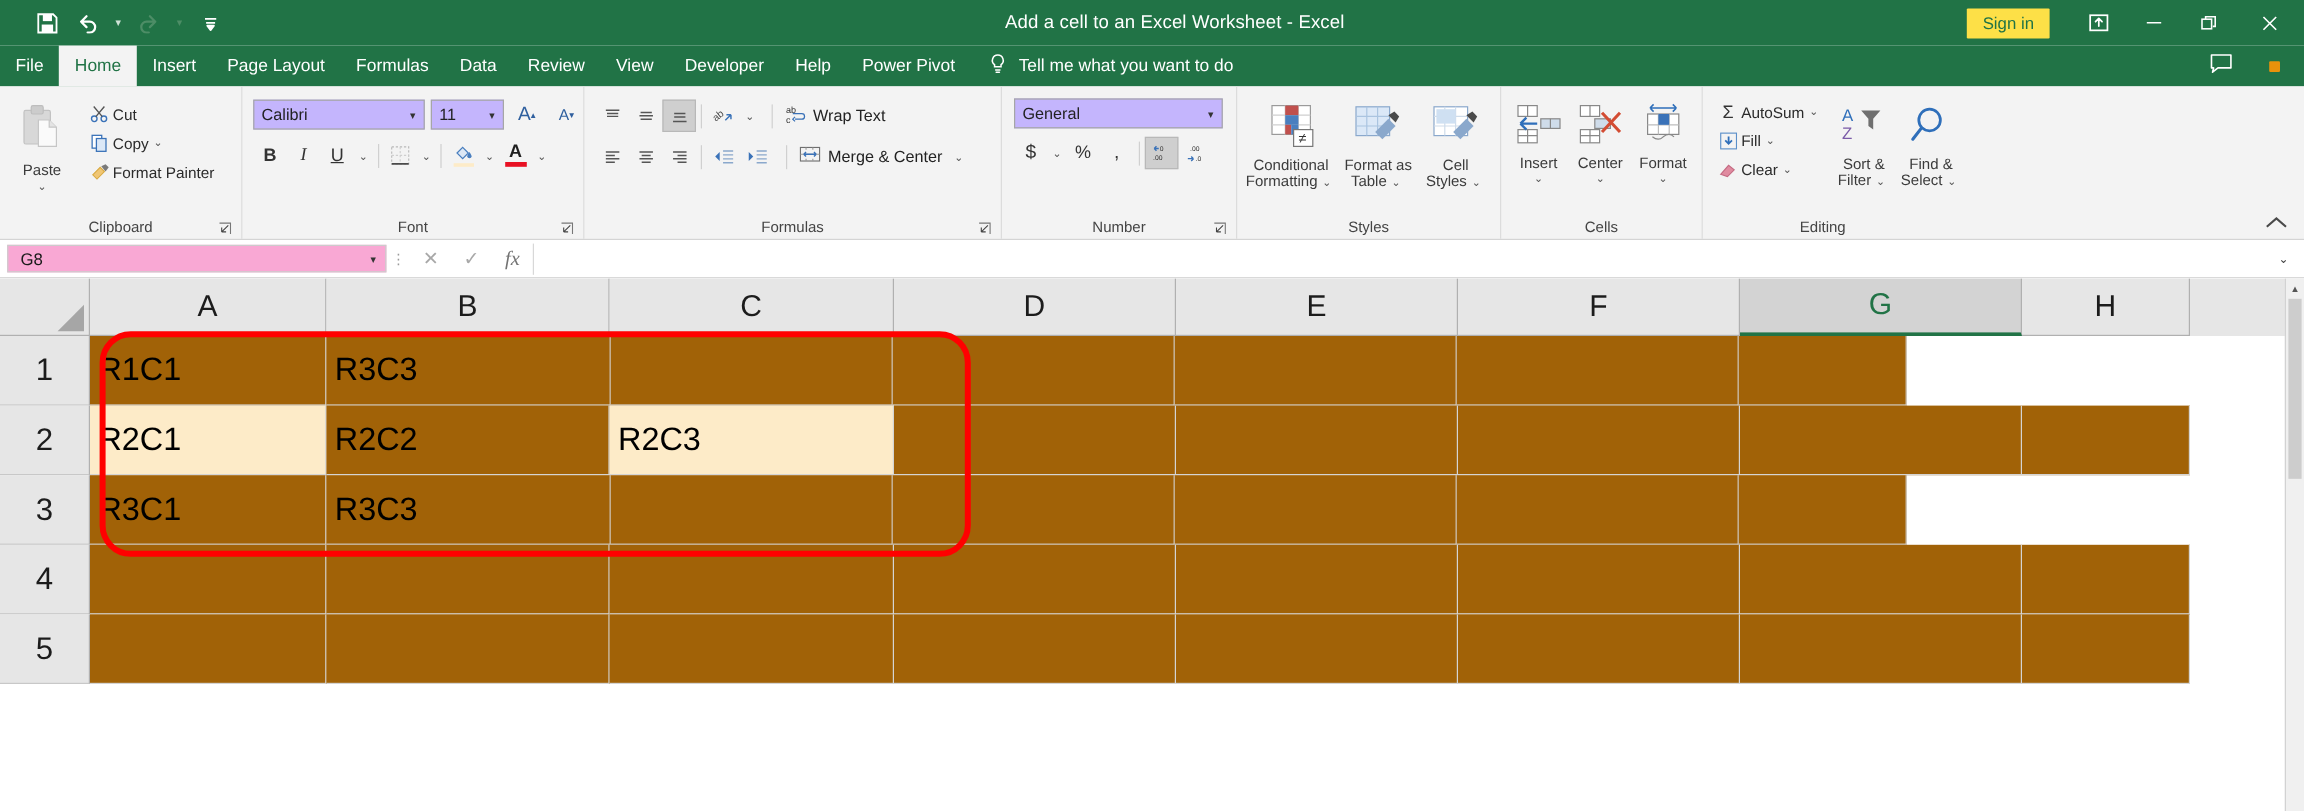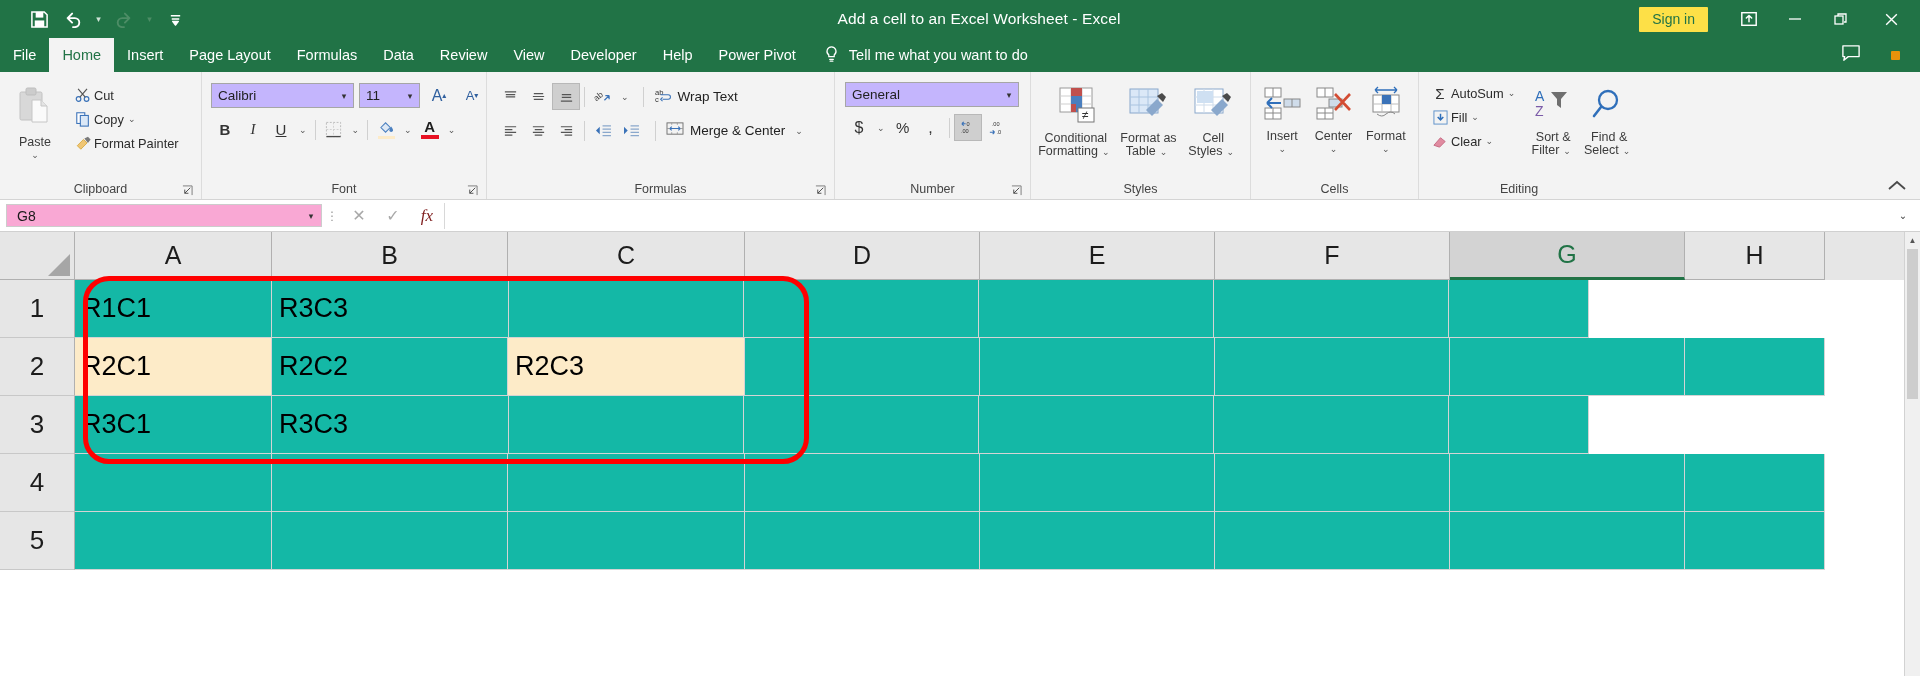--- a/index.html
+++ b/index.html
@@ -156,21 +156,21 @@
     font-size: 14px; color: #1a1a1a;
     padding-left: 10px;
   }
   .namebox .carr { margin-left: auto; width: 20px; text-align: center; font-size: 9px; color: #333; }
   .grip { width: 20px; text-align: center; color: #9a9a9a; font-size: 12px; letter-spacing: 0; }
   .fb-btn {
     width: 34px; height: 26px;
     display: flex; align-items: center; justify-content: center;
     color: #a8a8a8; font-size: 16px;
   }
-  .fb-btn.fx { color: #7f1d1d; font-style: italic; font-family: "Liberation Serif", serif; font-size: 17px; }
+  .fb-btn.fx { color: #737373; font-style: italic; font-family: "Liberation Serif", serif; font-size: 17px; }
   .finput {
     flex: 1; height: 26px;
     border-left: 1px solid #d8d8d8;
     display: flex; align-items: center;
     padding-left: 8px; font-size: 14px; color: #111;
   }
   .fb-expand { width: 22px; text-align: center; font-size: 10px; color: #444; }
 
   
   .gridwrap { position: relative; height: 482px; overflow: hidden; background: #fff; }
@@ -204,21 +204,21 @@
     border-right: 1px solid #b0b0b0; border-bottom: 1px solid #c8c8c8;
     font-size: 26px; color: #1c1c1c;
   }
   .cells { flex: 1; }
   .cellrow { display: flex; height: 58px; }
   .cell {
     border-right: 1px solid #d4d4d4; border-bottom: 1px solid #d4d4d4;
     display: flex; align-items: center;
     padding-left: 7px;
     font-size: 27px; color: #000000;
-    background: #14b8a6;
+    background: #a16207;
     overflow: hidden; white-space: nowrap;
   }
   .cell.fill { background: #fdebc8; }
 
   .redbox {
     position: absolute;
     border: 5px solid #ff0000;
     border-radius: 26px;
     pointer-events: none;
   }

